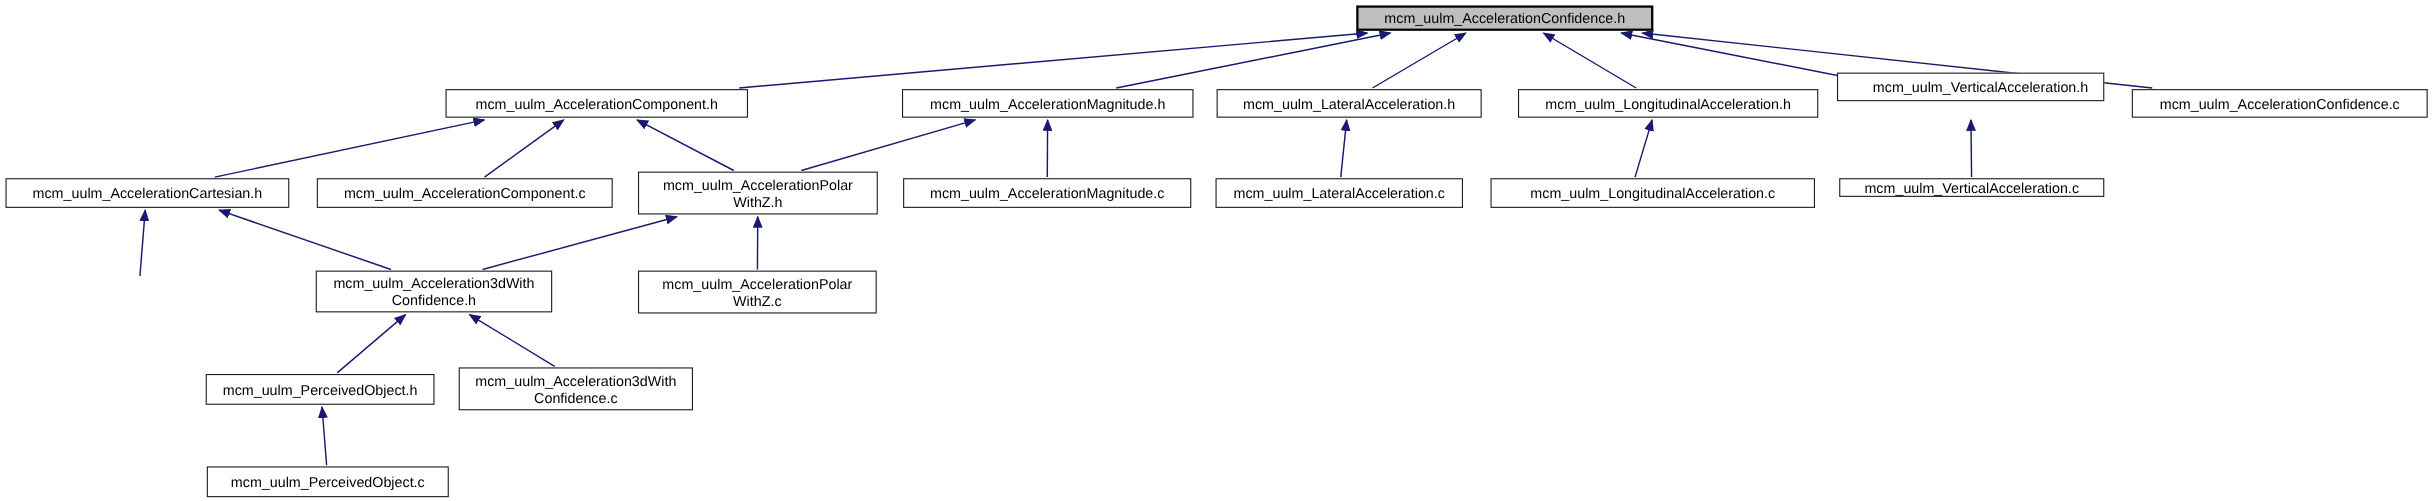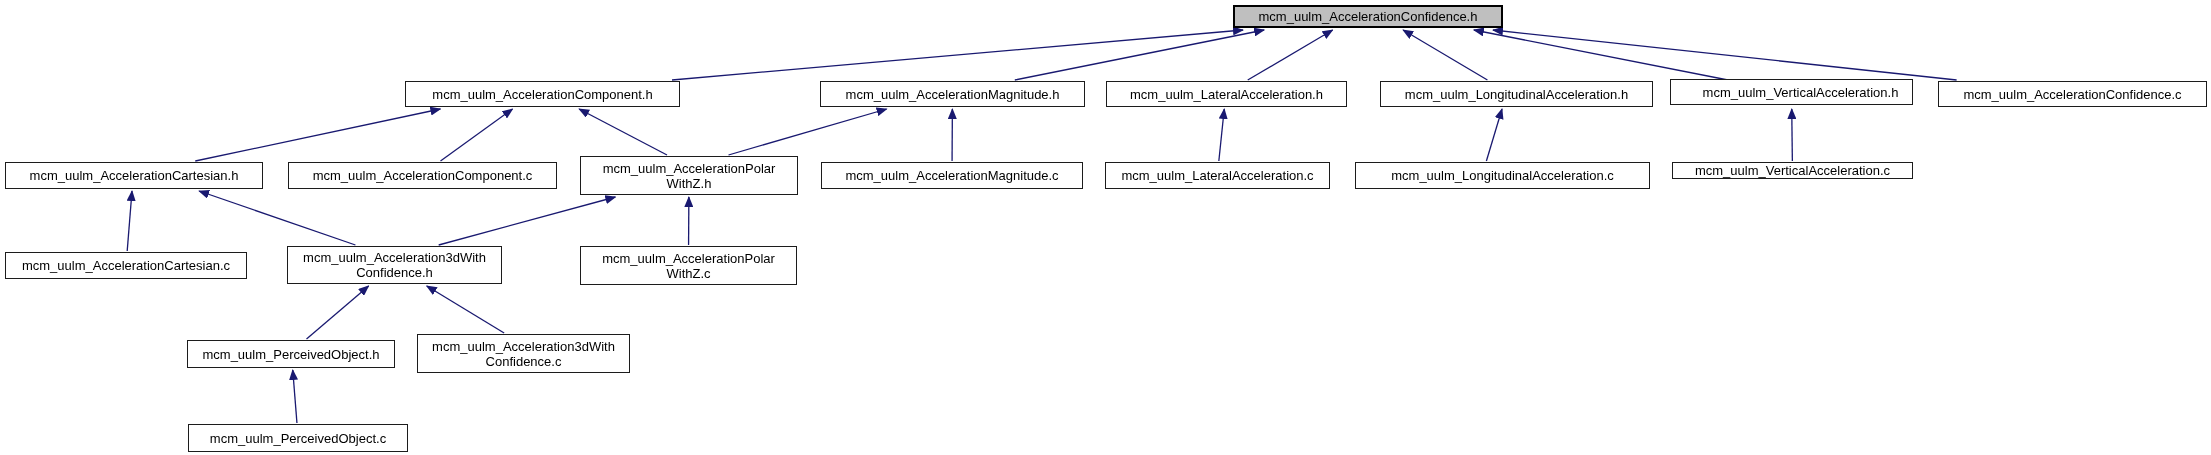--- a/index.html
+++ b/index.html
@@ -76,21 +76,21 @@
     </div>
   <div class="node" style="left: 820px; top: 81px; width: 265px; height: 26px;">
       <span class="lbl">mcm_uulm_AccelerationMagnitude.h</span>
     </div>
   <div class="node" style="left: 1106px; top: 81px; width: 241px; height: 26px;">
       <span class="lbl">mcm_uulm_LateralAcceleration.h</span>
     </div>
   <div class="node" style="left: 1380px; top: 81px; width: 273px; height: 26px; text-align: right;">
       <span class="lbl">mcm_uulm_LongitudinalAcceleration.h</span>
     </div>
-  <div class="node" style="left: 1670px; top: 79px; width: 243px; height: 26px; padding-left: 18px;">
+  <div class="node" style="left: 1670px; top: 66px; width: 243px; height: 26px; padding-left: 18px;">
       <span class="lbl">mcm_uulm_VerticalAcceleration.h</span>
     </div>
   <div class="node" style="left: 1938px; top: 81px; width: 269px; height: 26px;">
       <span class="lbl">mcm_uulm_AccelerationConfidence.c</span>
     </div>
   <div class="node" style="left: 5px; top: 162px; width: 258px; height: 27px;">
       <span class="lbl">mcm_uulm_AccelerationCartesian.h</span>
     </div>
   <div class="node" style="left: 288px; top: 162px; width: 269px; height: 27px;">
       <span class="lbl">mcm_uulm_AccelerationComponent.c</span>
@@ -104,23 +104,20 @@
     </div>
   <div class="node" style="left: 1105px; top: 162px; width: 225px; height: 27px;">
       <span class="lbl">mcm_uulm_LateralAcceleration.c</span>
     </div>
   <div class="node" style="left: 1355px; top: 162px; width: 295px; height: 27px;">
       <span class="lbl">mcm_uulm_LongitudinalAcceleration.c</span>
     </div>
   <div class="node" style="left: 1672px; top: 162px; width: 241px; height: 17px;">
       <span class="lbl">mcm_uulm_VerticalAcceleration.c</span>
     </div>
-  <div class="node" style="left: 5px; top: 252px; width: 242px; height: 27px;">
-      <span class="lbl">mcm_uulm_AccelerationCartesian.c</span>
-    </div>
   <div class="node" style="left: 287px; top: 246px; width: 215px; height: 38px;">
       <span class="lbl">mcm_uulm_Acceleration3dWith
 Confidence.h</span>
     </div>
   <div class="node" style="left: 580px; top: 246px; width: 217px; height: 39px;">
       <span class="lbl">mcm_uulm_AccelerationPolar
 WithZ.c</span>
     </div>
   <div class="node" style="left: 187px; top: 340px; width: 208px; height: 28px;">
       <span class="lbl">mcm_uulm_PerceivedObject.h</span>

